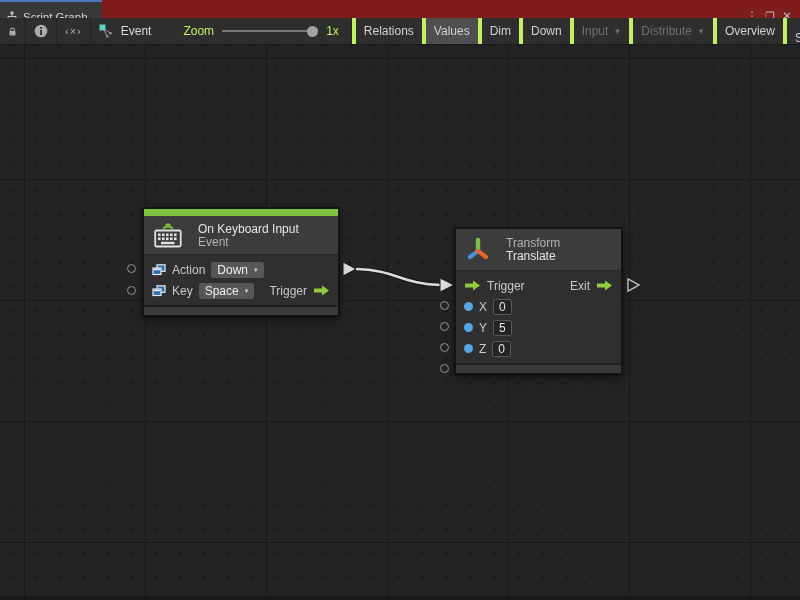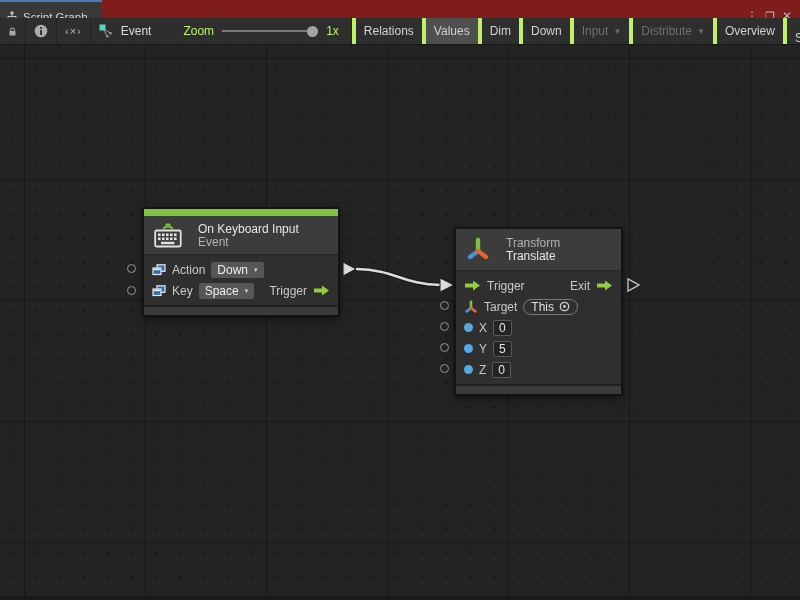--- a/index.html
+++ b/index.html
@@ -271,35 +271,20 @@
           </svg>
           <span class="plabel">Trigger</span>
           <span class="row-right">
             <span class="plabel">Exit</span>
             <svg width="17" height="11" viewBox="0 0 17 11">
               <path d="M1 3.6 h8 V0.6 L16 5.5 9 10.4 V7.4 H1 z" fill="#92cc3c"></path>
             </svg>
           </span>
         </div>
         <div class="node-row">
-          <svg width="14" height="14" viewBox="0 0 14 14">
-            <path d="M7 7.5 L7 1.8" stroke="#7dc243" stroke-width="2.6" stroke-linecap="round"></path>
-            <path d="M7 8 L2.6 11.4" stroke="#4a90d9" stroke-width="2.6" stroke-linecap="round"></path>
-            <path d="M7 8 L11.4 11.4" stroke="#e8642d" stroke-width="2.6" stroke-linecap="round"></path>
-          </svg>
-          <span class="plabel">Target</span>
-          <span class="chip">
-            <span>This</span>
-            <svg width="11" height="11" viewBox="0 0 11 11">
-              <circle cx="5.5" cy="5.5" r="4.2" fill="none" stroke="#cfcfcf" stroke-width="1.3"></circle>
-              <circle cx="5.5" cy="5.5" r="1.4" fill="#cfcfcf"></circle>
-            </svg>
-          </span>
-        </div>
-        <div class="node-row">
           <span class="bluedot"></span>
           <span class="plabel">X</span>
           <span class="valbox">0</span>
         </div>
         <div class="node-row">
           <span class="bluedot"></span>
           <span class="plabel">Y</span>
           <span class="valbox">5</span>
         </div>
         <div class="node-row">

